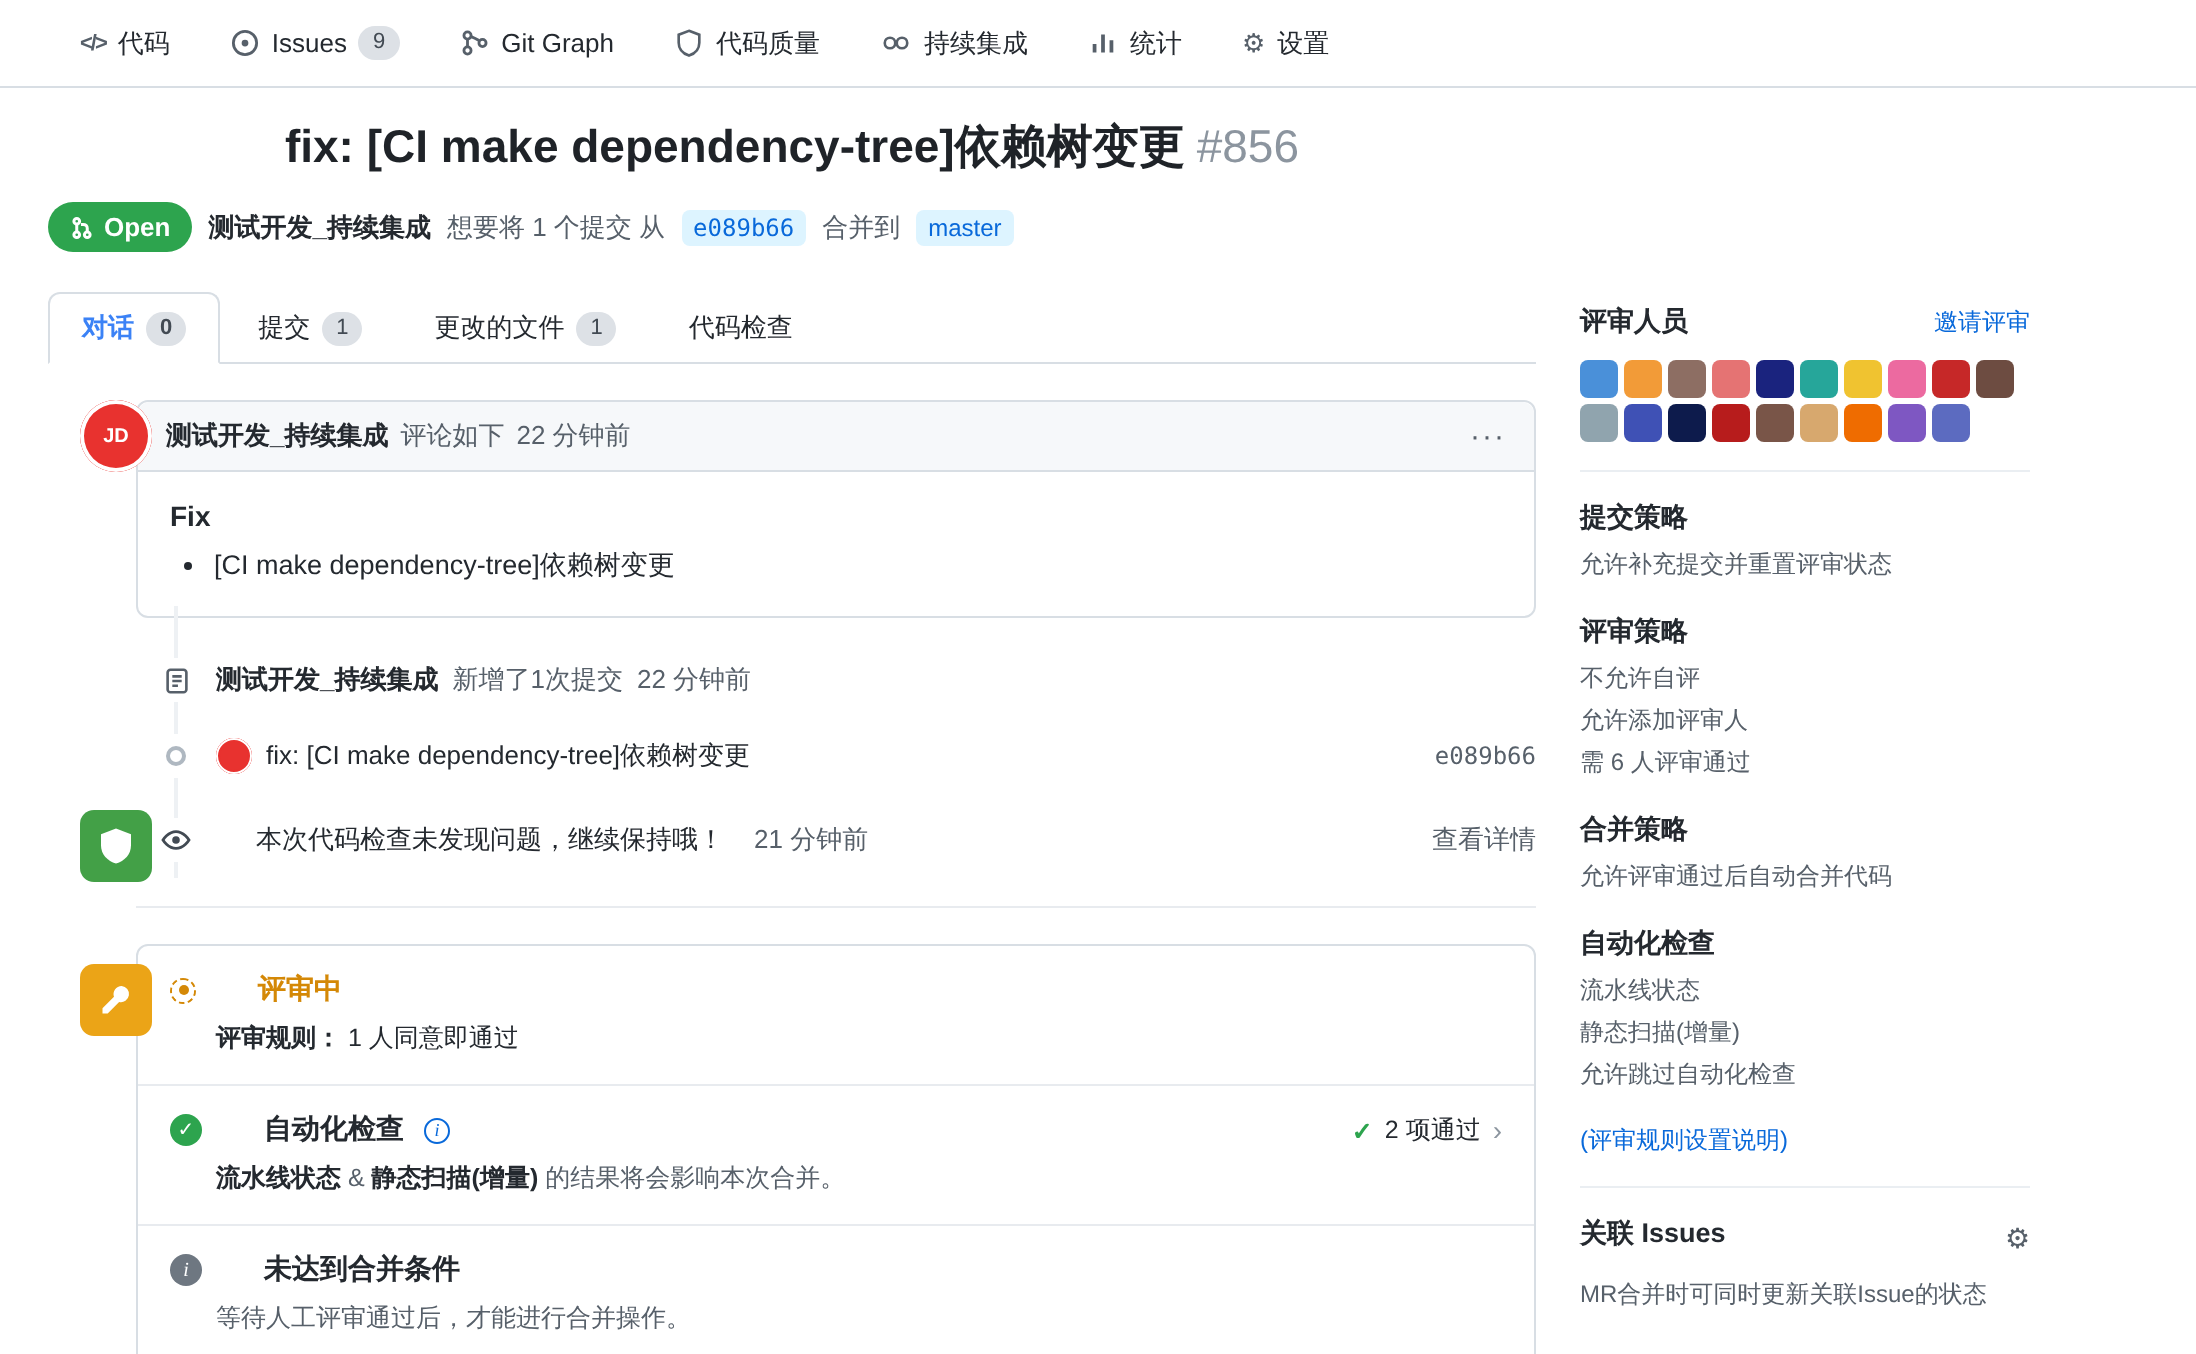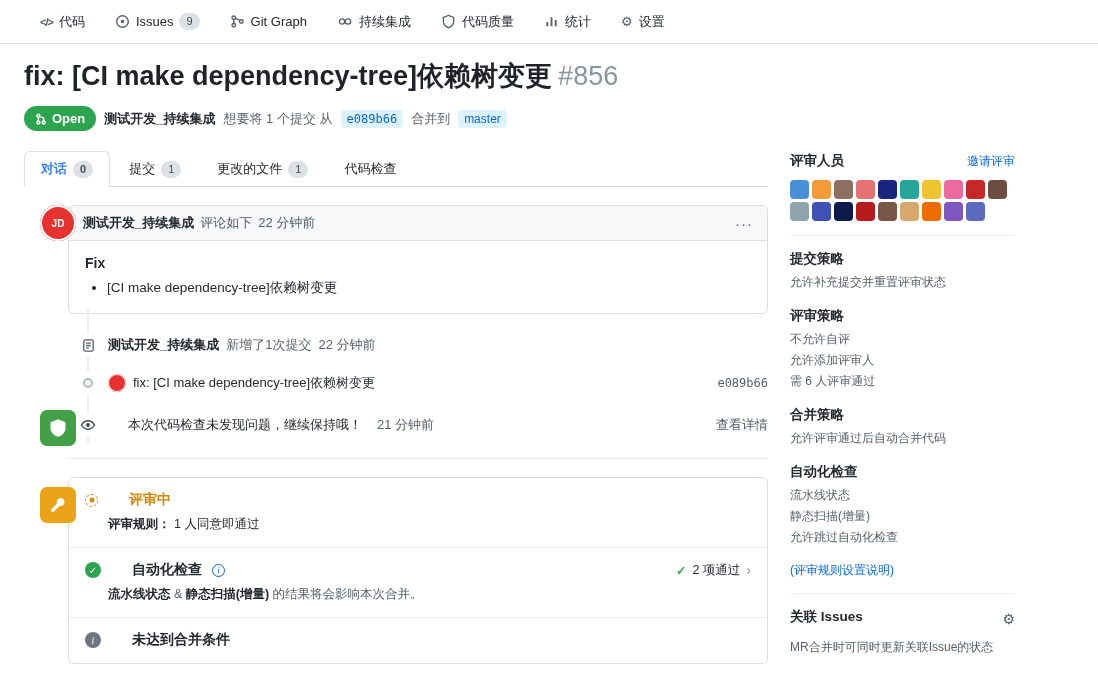--- a/index.html
+++ b/index.html
@@ -25,21 +25,21 @@
     content:""; position:absolute; left:-4px; right:-4px; bottom:-1px; height:2px; background:#24292f;
   }
   .count-badge {
     background:var(--badge-bg,#dde1e6); color:#424a53; font-size:11px; line-height:1;
     padding:3px 7px; border-radius:10px;
   }
   .code-glyph { font-size:11px; font-weight:bold; letter-spacing:-1px; }
 
   
   .main { position:absolute; left:24px; top:44px; width:744px; }
-  .mr-title { margin-top:14px; font-size:27px; font-weight:bold; color:#1f2328; }
+  .mr-title { margin-top:14px; font-size:23px; font-weight:bold; color:#1f2328;text-align:center; }
   .mr-title .mr-number { color:#8c959f; font-weight:normal; margin-left:6px; }
 
   .meta-row { margin-top:12px; display:flex; align-items:center; gap:8px; font-size:13px; color:var(--muted,#57606a); }
   .open-badge {
     display:inline-flex; align-items:center; gap:5px; background:var(--open-green,#2da44e);
     color:#fff; font-weight:bold; font-size:13px; padding:5px 11px; border-radius:15px;
   }
   .meta-author { font-weight:bold; color:#24292f; }
   .ref-pill {
     background:var(--pill-blue-bg,#ddf4ff); color:var(--accent-blue,#0969da);
@@ -181,34 +181,34 @@
             <circle cx="4" cy="4" r="1.9"></circle>
             <circle cx="12" cy="8" r="1.9"></circle>
             <circle cx="4" cy="12" r="1.9"></circle>
             <path d="M4 5.9v4.2M5.9 4.6c2.6 1 3.4 1.6 4.3 2.1"></path>
           </svg>
       </span>
       <span>Git Graph</span>
     </div>
     <div class="nav-item">
       <span class="nicon">
+        <svg width="15" height="15" viewBox="0 0 16 16">
+            <path d="M8 1.5 13.5 3.6v4.2c0 3.4-2.4 5.8-5.5 6.9-3.1-1.1-5.5-3.5-5.5-6.9V3.6Z" fill="none" stroke="currentColor" stroke-width="1.4"></path>
+          </svg>
+      </span>
+      <span>代码质量</span>
+    </div>
+    <div class="nav-item">
+      <span class="nicon">
         <svg width="16" height="15" viewBox="0 0 16 16" fill="none" stroke="currentColor" stroke-width="1.4">
             <circle cx="4.8" cy="8" r="2.8"></circle>
             <circle cx="11.2" cy="8" r="2.8"></circle>
           </svg>
       </span>
       <span>持续集成</span>
-    </div>
-    <div class="nav-item">
-      <span class="nicon">
-        <svg width="15" height="15" viewBox="0 0 16 16">
-            <path d="M8 1.5 13.5 3.6v4.2c0 3.4-2.4 5.8-5.5 6.9-3.1-1.1-5.5-3.5-5.5-6.9V3.6Z" fill="none" stroke="currentColor" stroke-width="1.4"></path>
-          </svg>
-      </span>
-      <span>代码质量</span>
     </div>
     <div class="nav-item">
       <span class="nicon">
         <svg width="15" height="15" viewBox="0 0 16 16" stroke="currentColor" stroke-width="2">
             <path d="M3.5 13V8.5M8 13V3.5M12.5 13V6.5"></path>
           </svg>
       </span>
       <span>统计</span>
     </div>
     <div class="nav-item">
@@ -362,20 +362,21 @@
             <div class="rc-sub muted">
               <span class="term">流水线状态</span><span> &amp; </span><span class="term">静态扫描(增量)</span><span> 的结果将会影响本次合并。</span>
             </div>
           </div>
 
           <div class="rc-section">
             <div class="rc-title-row">
               <span class="circle-icon ci-gray">i</span>
               <span class="rc-title">未达到合并条件</span>
             </div>
+            <div class="rc-sub muted">等待人工评审通过后，才能进行合并操作。</div>
           </div>
 
         </div>
       </div>
 
     </div>
   </div>
 
   <aside class="sidebar">
 

